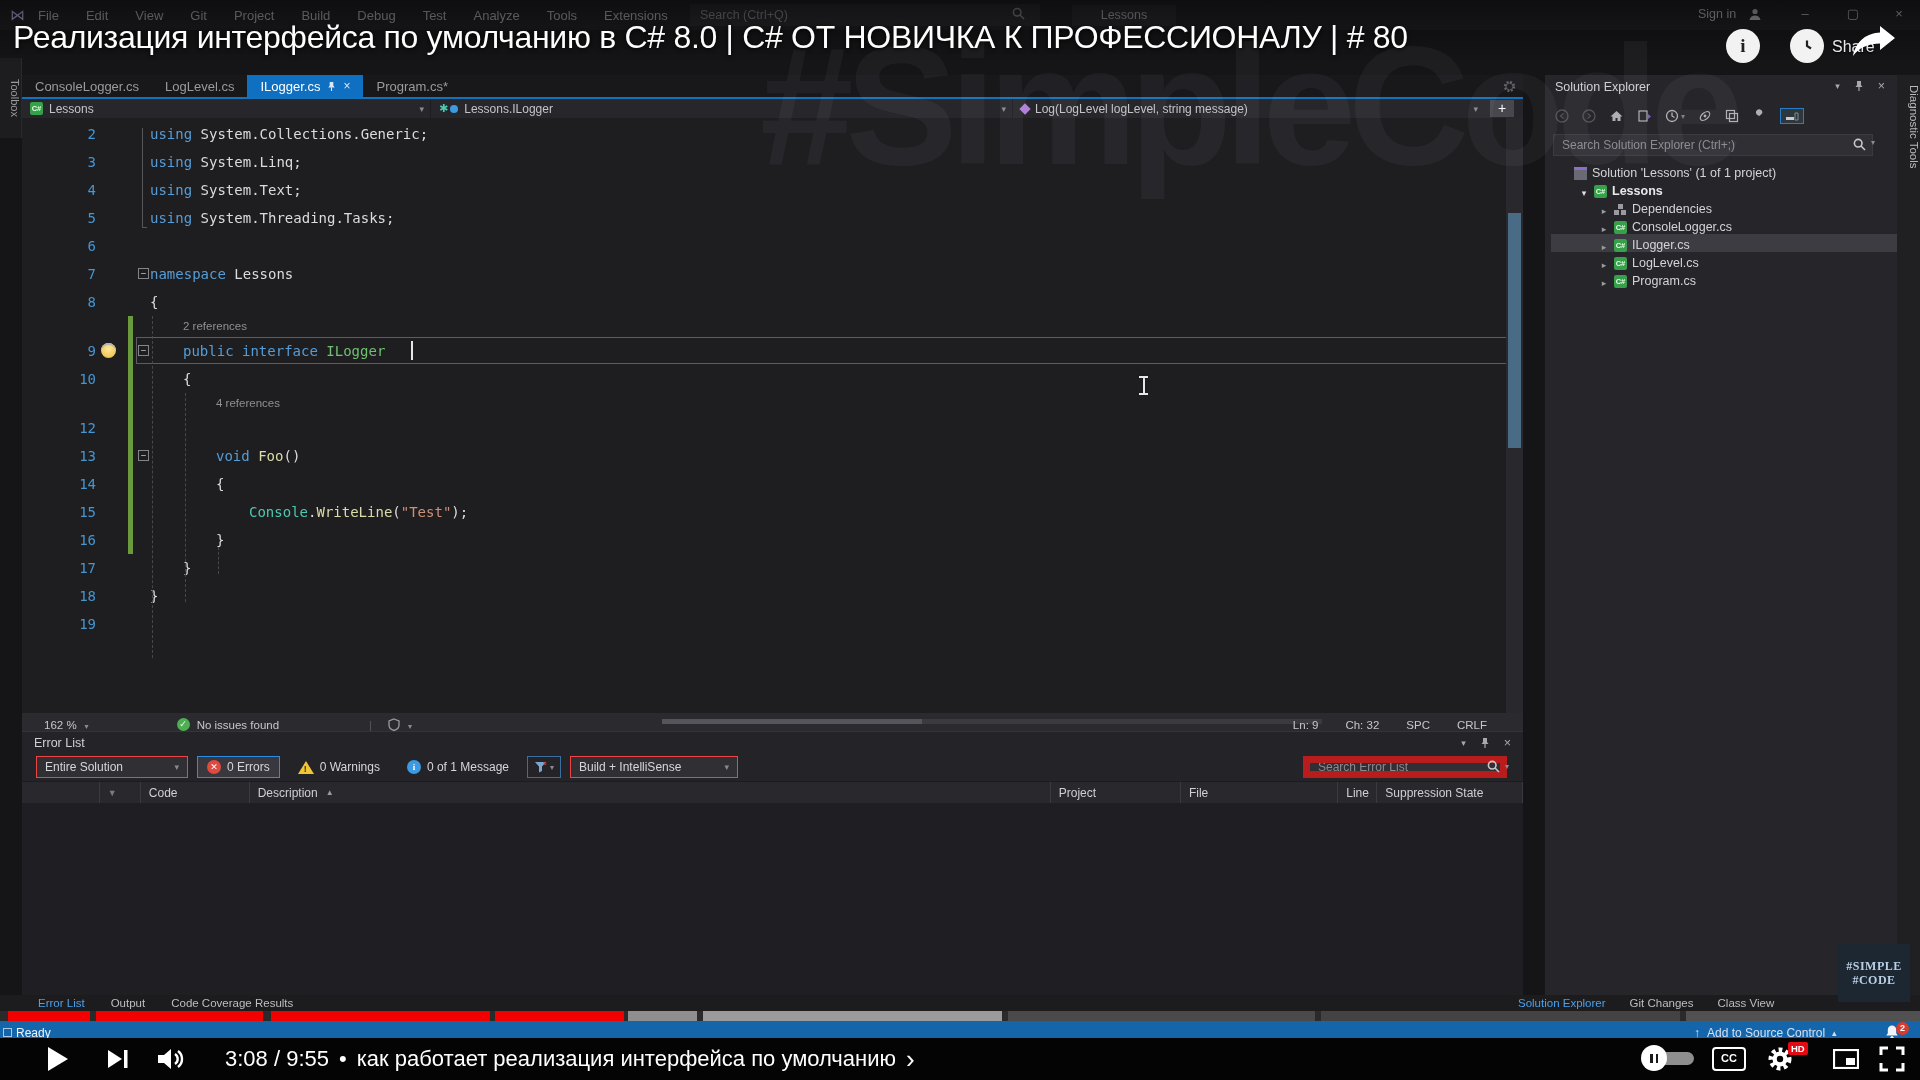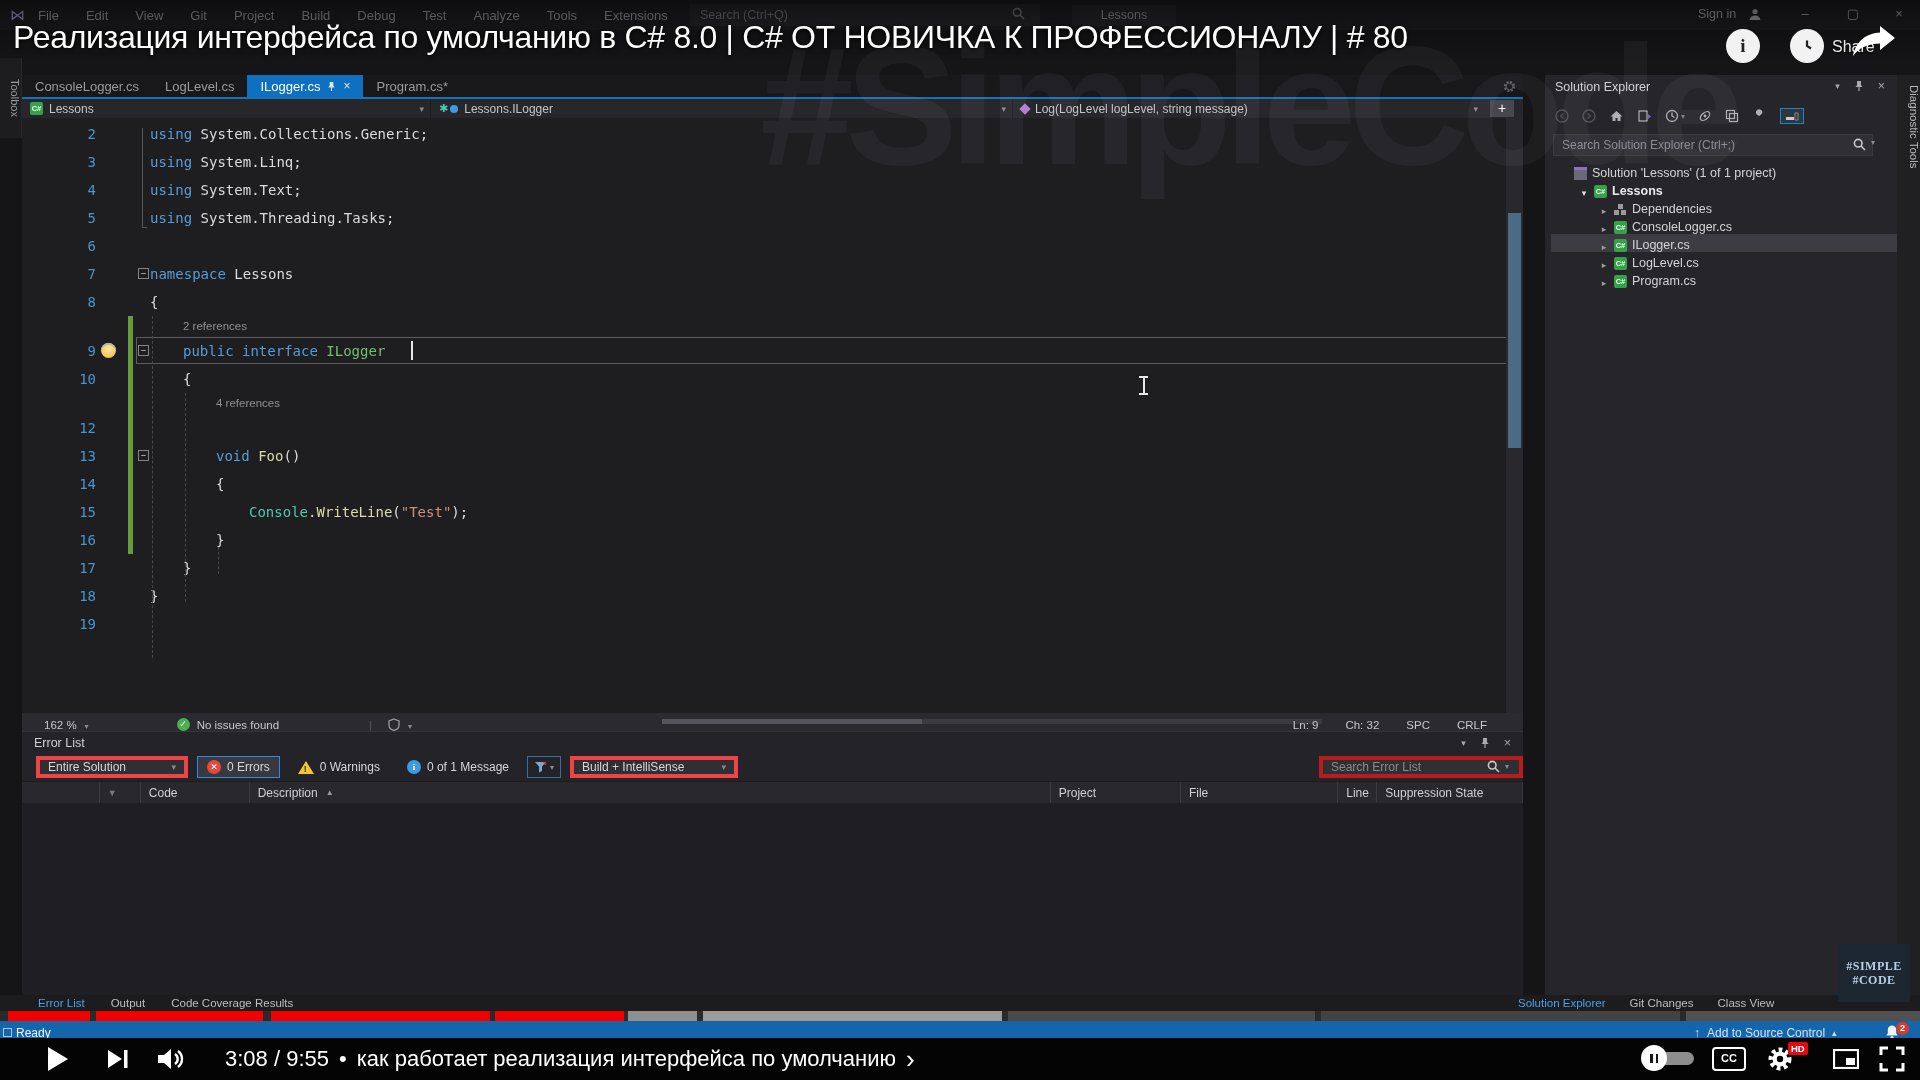--- a/index.html
+++ b/index.html
@@ -85,30 +85,30 @@
   .ed-status .issues{margin-left:7px;}
   .ed-status .divider{margin-left:90px;color:#55555a;}
   .hs-track{position:absolute;left:640px;top:6px;width:660px;height:5px;background:#3a3a3f;}
   .hs-thumb{position:absolute;left:0;top:0;width:260px;height:5px;background:#55555b;}
   .pos-group{position:absolute;right:36px;display:flex;gap:27px;}
 
   
   .el-header{position:relative;height:22px;background:#242428;color:#cfcfd4;font-size:12.5px;line-height:22px;padding-left:12px;border-top:1px solid #333338;}
   .panel-btns{position:absolute;right:12px;top:0;display:flex;gap:14px;align-items:center;height:22px;color:#a8a8ad;}
   .el-toolbar{height:28px;background:#242428;display:flex;align-items:center;gap:9px;padding-left:14px;font-size:12px;color:#d6d6da;position:relative;}
-  .dropdown{height:22px;background:#2f2f34;border:4px solid #ef4444;display:flex;align-items:center;padding:0 8px;gap:4px;}
+  .dropdown{height:22px;background:#2f2f34;border:1px solid #ef4444;display:flex;align-items:center;padding:0 8px;gap:4px;}
   .dropdown .caret{color:#8a8a8f;font-size:9px;}
   .tbtn{height:22px;display:flex;align-items:center;gap:6px;padding:0 9px;}
   .tbtn.sel{border:1px solid #2d8ce3;background:#38383e;}
   .errdot{width:14px;height:14px;border-radius:50%;background:#e04a3f;color:#fff;font-size:9px;line-height:14px;text-align:center;font-weight:700;}
   .warntri{width:0;height:0;border-left:8px solid transparent;border-right:8px solid transparent;border-bottom:13px solid #f2c537;position:relative;}
   .warntri span{position:absolute;left:-2px;top:3px;color:#433500;font-size:9px;font-weight:700;}
   .infodot{width:14px;height:14px;border-radius:50%;background:#3b9ae1;color:#fff;font-size:9px;line-height:14px;text-align:center;font-weight:700;font-family:"Liberation Serif",serif;}
   .filterbtn{height:22px;width:34px;border:1px solid #3c6e9f;display:flex;align-items:center;justify-content:center;gap:3px;}
-  .el-search{position:absolute;right:0;top:3px;width:204px;height:22px;background:#2f2f34;border:4px solid #b91c1c;color:#8a8a8f;font-size:12px;padding:0 36px 0 8px;}
+  .el-search{position:absolute;right:16px;top:3px;width:204px;height:22px;background:#2f2f34;border:7px solid #b91c1c;color:#8a8a8f;font-size:12px;padding:0 36px 0 8px;}
   .el-search::placeholder{color:#8a8a8f;}
   .el-search-icons{position:absolute;right:14px;top:7px;display:flex;gap:5px;align-items:center;}
   .el-cols{height:22px;background:#29292d;display:flex;font-size:12px;color:#cfcfd4;border-top:1px solid #1c1c1f;}
   .el-col{border-right:1px solid #3a3a3f;height:100%;display:flex;align-items:center;padding-left:8px;gap:8px;}
   .el-grid{height:192px;background:#1f1f23;}
 
   
   .bottom-tabs{left:0;top:995px;width:1920px;height:16px;background:#1c1c1f;font-size:11.5px;z-index:20;}
   .bt-left{position:absolute;left:38px;top:0;display:flex;gap:26px;line-height:16px;}
   .bt-right{position:absolute;left:1518px;top:0;display:flex;gap:24px;line-height:16px;}

